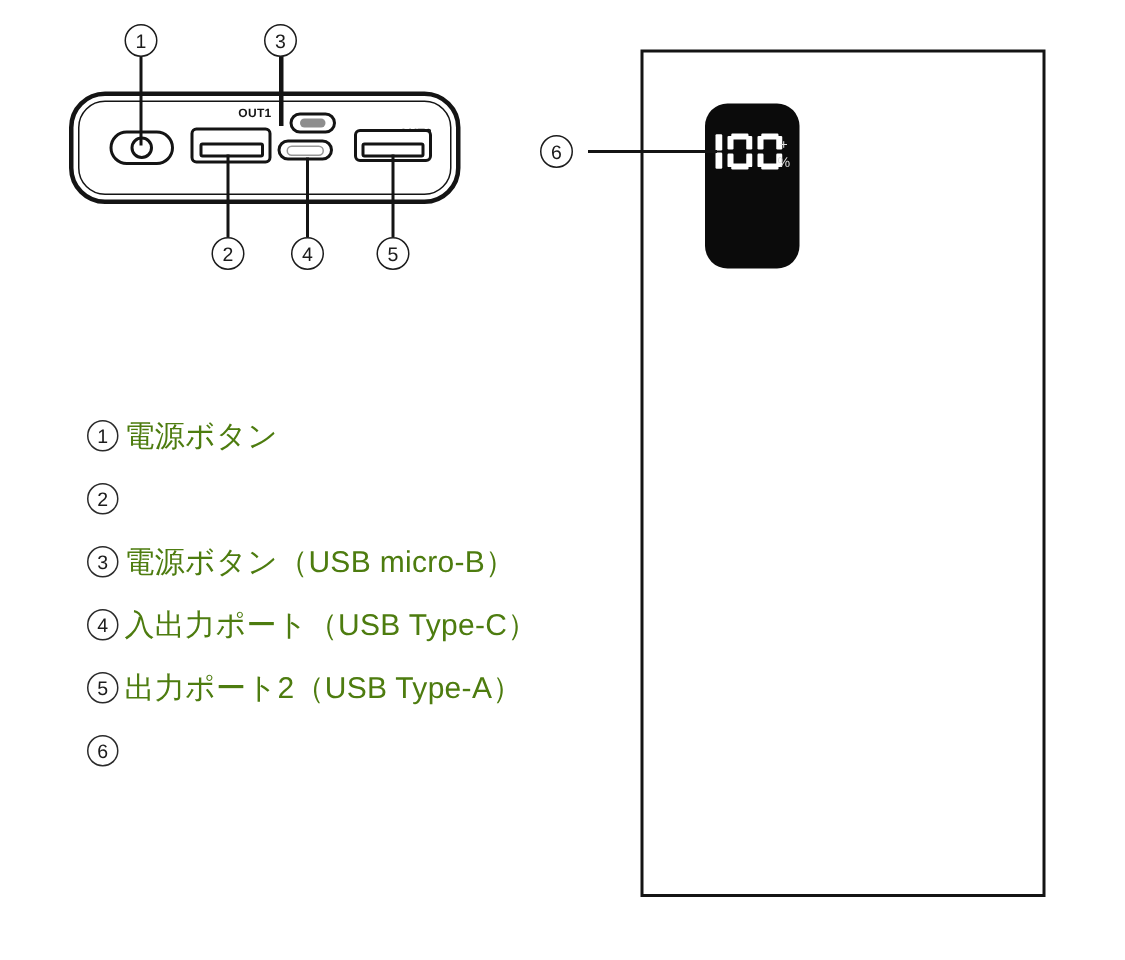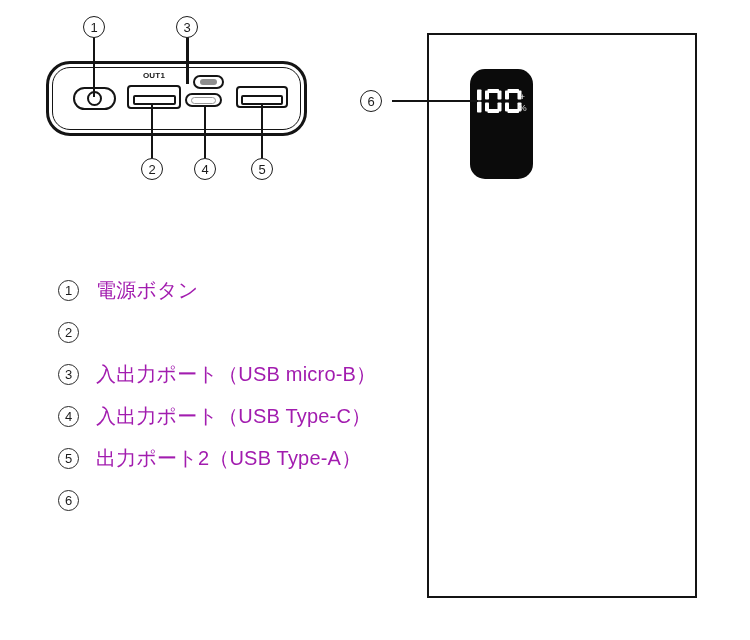--- a/index.html
+++ b/index.html
@@ -14,21 +14,21 @@
   
   .tv-outer { left:46px; top:61px; width:261px; height:75px;
     border:3px solid #141414; border-radius:24px; background:#fff; z-index:1; }
   .tv-inner { left:52px; top:67px; width:249px; height:63px;
     border:1.6px solid #141414; border-radius:18px; z-index:1; }
   .power-btn { left:73px; top:87px; width:43px; height:23px;
     border:2px solid #141414; border-radius:12px; background:#fff; z-index:2; }
   .power-circle { left:87px; top:91px; width:15px; height:15px;
     border:2px solid #141414; border-radius:50%; background:#fff; z-index:3; }
   .port-label { font-size:8px; font-weight:bold; color:#141414;
-    text-align:center; letter-spacing:.2px; z-index:2; line-height:10px; }
+    text-align:right; letter-spacing:.2px; z-index:2; line-height:10px; }
   .lbl-out1 { left:127px; top:71px; width:54px; }
   .lbl-out2 { left:236px; top:84px; width:52px; }
   .usba { border:2px solid #141414; border-radius:4px; background:#fff; z-index:2; }
   .usba-pin { border:2px solid #141414; border-radius:2px; background:#fff; z-index:3; }
   .out1-port { left:127px; top:85px; width:54px; height:24px; }
   .out1-pin  { left:133px; top:95px; width:43px; height:10px; }
   .out2-port { left:236px; top:86px; width:52px; height:22px; }
   .out2-pin  { left:241px; top:95px; width:42px; height:10px; }
   .microb-port { left:193px; top:75px; width:31px; height:14px;
     border:2px solid #141414; border-radius:7px; background:#fff; z-index:2; }
@@ -63,22 +63,22 @@
   .display { left:470px; top:69px; width:63px; height:110px;
     background:#0b0b0b; border-radius:15px; z-index:2; }
   .display svg { display:block; }
 
   
   .legend-row { position:absolute; left:58px; height:26px;
     display:flex; align-items:center; }
   .legend-num { width:21px; height:21px; border:1.6px solid #2a2a2a;
     border-radius:50%; display:flex; align-items:center; justify-content:center;
     font-size:13px; color:#1c1c1c; flex:0 0 auto; background:#fff; }
-  .legend-label { margin-left:17px; font-size:20px; font-weight:500;
-    color:#a21caf; letter-spacing:.2px; white-space:nowrap; }
+  .legend-label { margin-left:4px; font-size:20px; font-weight:500;
+    color:#4d7c0f; letter-spacing:.2px; white-space:nowrap; }
   .r1 { top:277px; } .r2 { top:319px; } .r3 { top:361px; }
   .r4 { top:403px; } .r5 { top:445px; } .r6 { top:487px; }
 </style>
 </head>
 <body>
 
 <div id="stage">
 
   <div class="abs tv-outer"></div>
   <div class="abs tv-inner"></div>
@@ -153,21 +153,21 @@
   <div>
     <div class="legend-row r1">
       <span class="legend-num">1</span>
       <span class="legend-label">電源ボタン</span>
     </div>
     <div class="legend-row r2">
       <span class="legend-num">2</span>
     </div>
     <div class="legend-row r3">
       <span class="legend-num">3</span>
-      <span class="legend-label">入出力ポート（USB micro-B）</span>
+      <span class="legend-label">電源ボタン（USB micro-B）</span>
     </div>
     <div class="legend-row r4">
       <span class="legend-num">4</span>
       <span class="legend-label">入出力ポート（USB Type-C）</span>
     </div>
     <div class="legend-row r5">
       <span class="legend-num">5</span>
       <span class="legend-label">出力ポート2（USB Type-A）</span>
     </div>
     <div class="legend-row r6">

